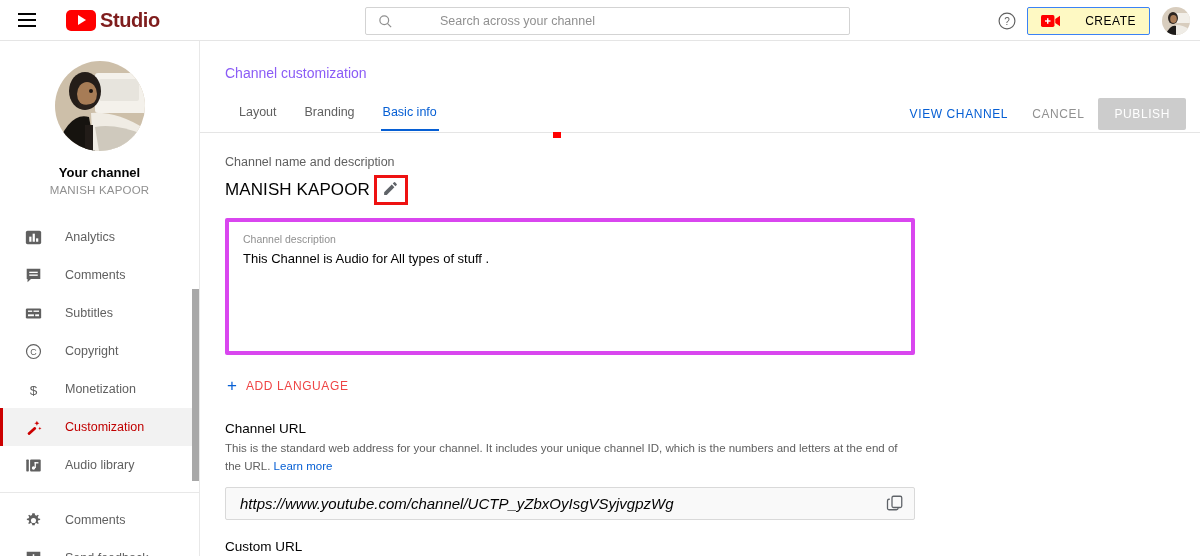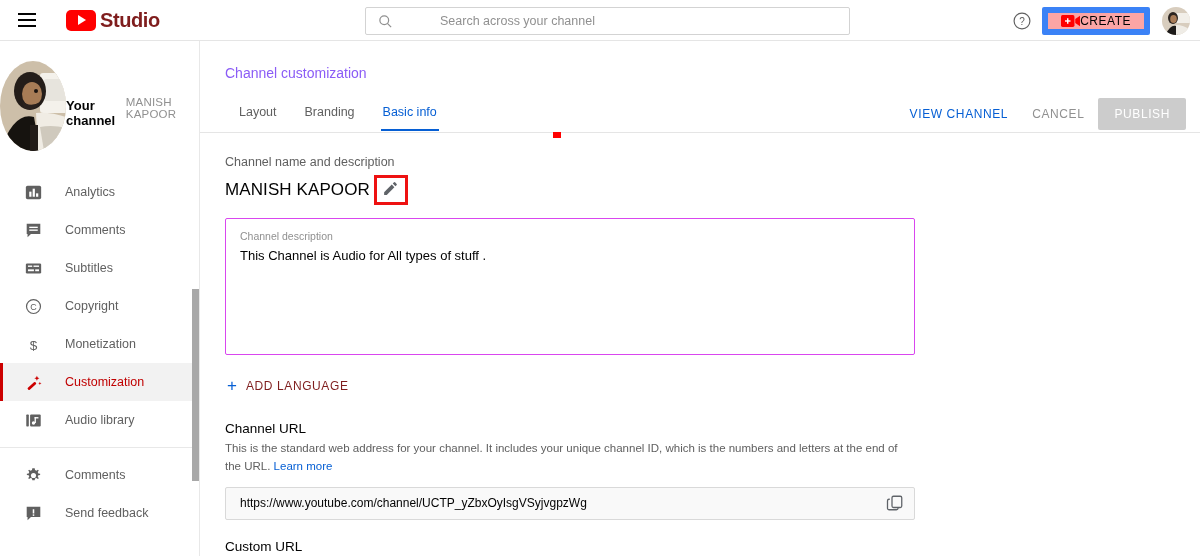--- a/index.html
+++ b/index.html
@@ -68,25 +68,25 @@
     color: #606060; margin-left: 11px;
     background: transparent;
   }
   .search-input::placeholder { color: #909090; }
   .topright {
     position: absolute; right: 10px; top: 0;
     height: 41px; display: flex; align-items: center; gap: 10px;
   }
   .help-icon { cursor: pointer; display: flex; }
   .create-btn {
-    display: flex; align-items: center; gap: 0;
-    border: 6px solid #3b82f6;
+    display: flex; align-items: center; gap: 25px;
+    border: 1px solid #3b82f6;
     border-radius: 2px;
     height: 28px; padding: 0 13px;
-    background: #fca5a5; cursor: pointer;
+    background: #fef9c3; cursor: pointer;
   }
   .cam-icon { display: flex; }
   .create-label {
     font-size: 12px; font-weight: 500;
     letter-spacing: 0.5px; color: #030303;
   }
   .avatar-top {
     width: 28px; height: 28px; border-radius: 50%;
     overflow: hidden; cursor: pointer;
     margin-left: 2px;
@@ -95,21 +95,21 @@
   
   .sidebar {
     position: absolute; top: 41px; left: 0;
     width: 200px; height: 515px;
     background: #ffffff;
     border-right: 1px solid #e8e8e8;
     overflow: hidden;
   }
   .channel-block {
     padding-top: 20px;
-    display: flex; flex-direction: row; align-items: center;
+    display: flex; flex-direction: column; align-items: center;
     cursor: pointer;
   }
   .avatar-big {
     width: 90px; height: 90px; border-radius: 50%;
     overflow: hidden;
   }
   .your-channel {
     margin-top: 14px; font-size: 13px;
     font-weight: bold; color: #030303;
   }
@@ -205,55 +205,55 @@
   .editbox {
     margin-left: 4px;
     width: 34px; height: 30px;
     border: 3px solid #ee1111;
     display: flex; align-items: center; justify-content: center;
     cursor: pointer;
   }
   .desc-box {
     margin-top: 13px;
     width: 690px; height: 137px;
-    border: 1px solid #d946ef; border-radius: 2px;
+    border: 4px solid #d946ef; border-radius: 2px;
     padding: 11px 14px; cursor: text;
   }
   .desc-label { font-size: 10.5px; color: #909090; }
   .desc-text { margin-top: 6px; font-size: 13px; color: #030303; }
   .addlang {
     margin-top: 17px; display: inline-flex;
     align-items: center; gap: 9px; cursor: pointer;
     padding: 5px 6px 5px 0;
   }
   .plus-icon {
     color: #065fd4; font-size: 17px; line-height: 1;
     font-weight: 400; margin-left: 2px;
   }
   .addlang-lbl {
-    font-size: 12px; color: #7f1d1d;
+    font-size: 12px; color: #ef4444;
     font-weight: 500; letter-spacing: 0.6px;
   }
   .block-head {
     margin-top: 22px; font-size: 13.5px;
     color: #030303; font-weight: normal;
   }
   .block-desc {
     margin-top: 4px; width: 680px;
     font-size: 11.5px; color: #606060; line-height: 1.55;
   }
   .lnk { color: #065fd4; cursor: pointer; }
   .url-field {
     margin-top: 11px; width: 690px; height: 33px;
     border: 1px solid #d9d9d9; border-radius: 2px;
     background: #f9f9f9;
     display: flex; align-items: center;
     padding: 0 10px 0 14px;
   }
-  .url-text { flex: 1; font-size: 12px; color: #030303; }
+  .url-text { flex: 1; font-size: 15px; color: #030303; font-style: italic; }
   .copy-icon { cursor: pointer; display: flex; }
   .block-head.second { margin-top: 19px; }
 </style>
 </head>
 <body>
 
 <div class="topbar">
   <div class="hamburger">
     <span></span>
       <span></span>

